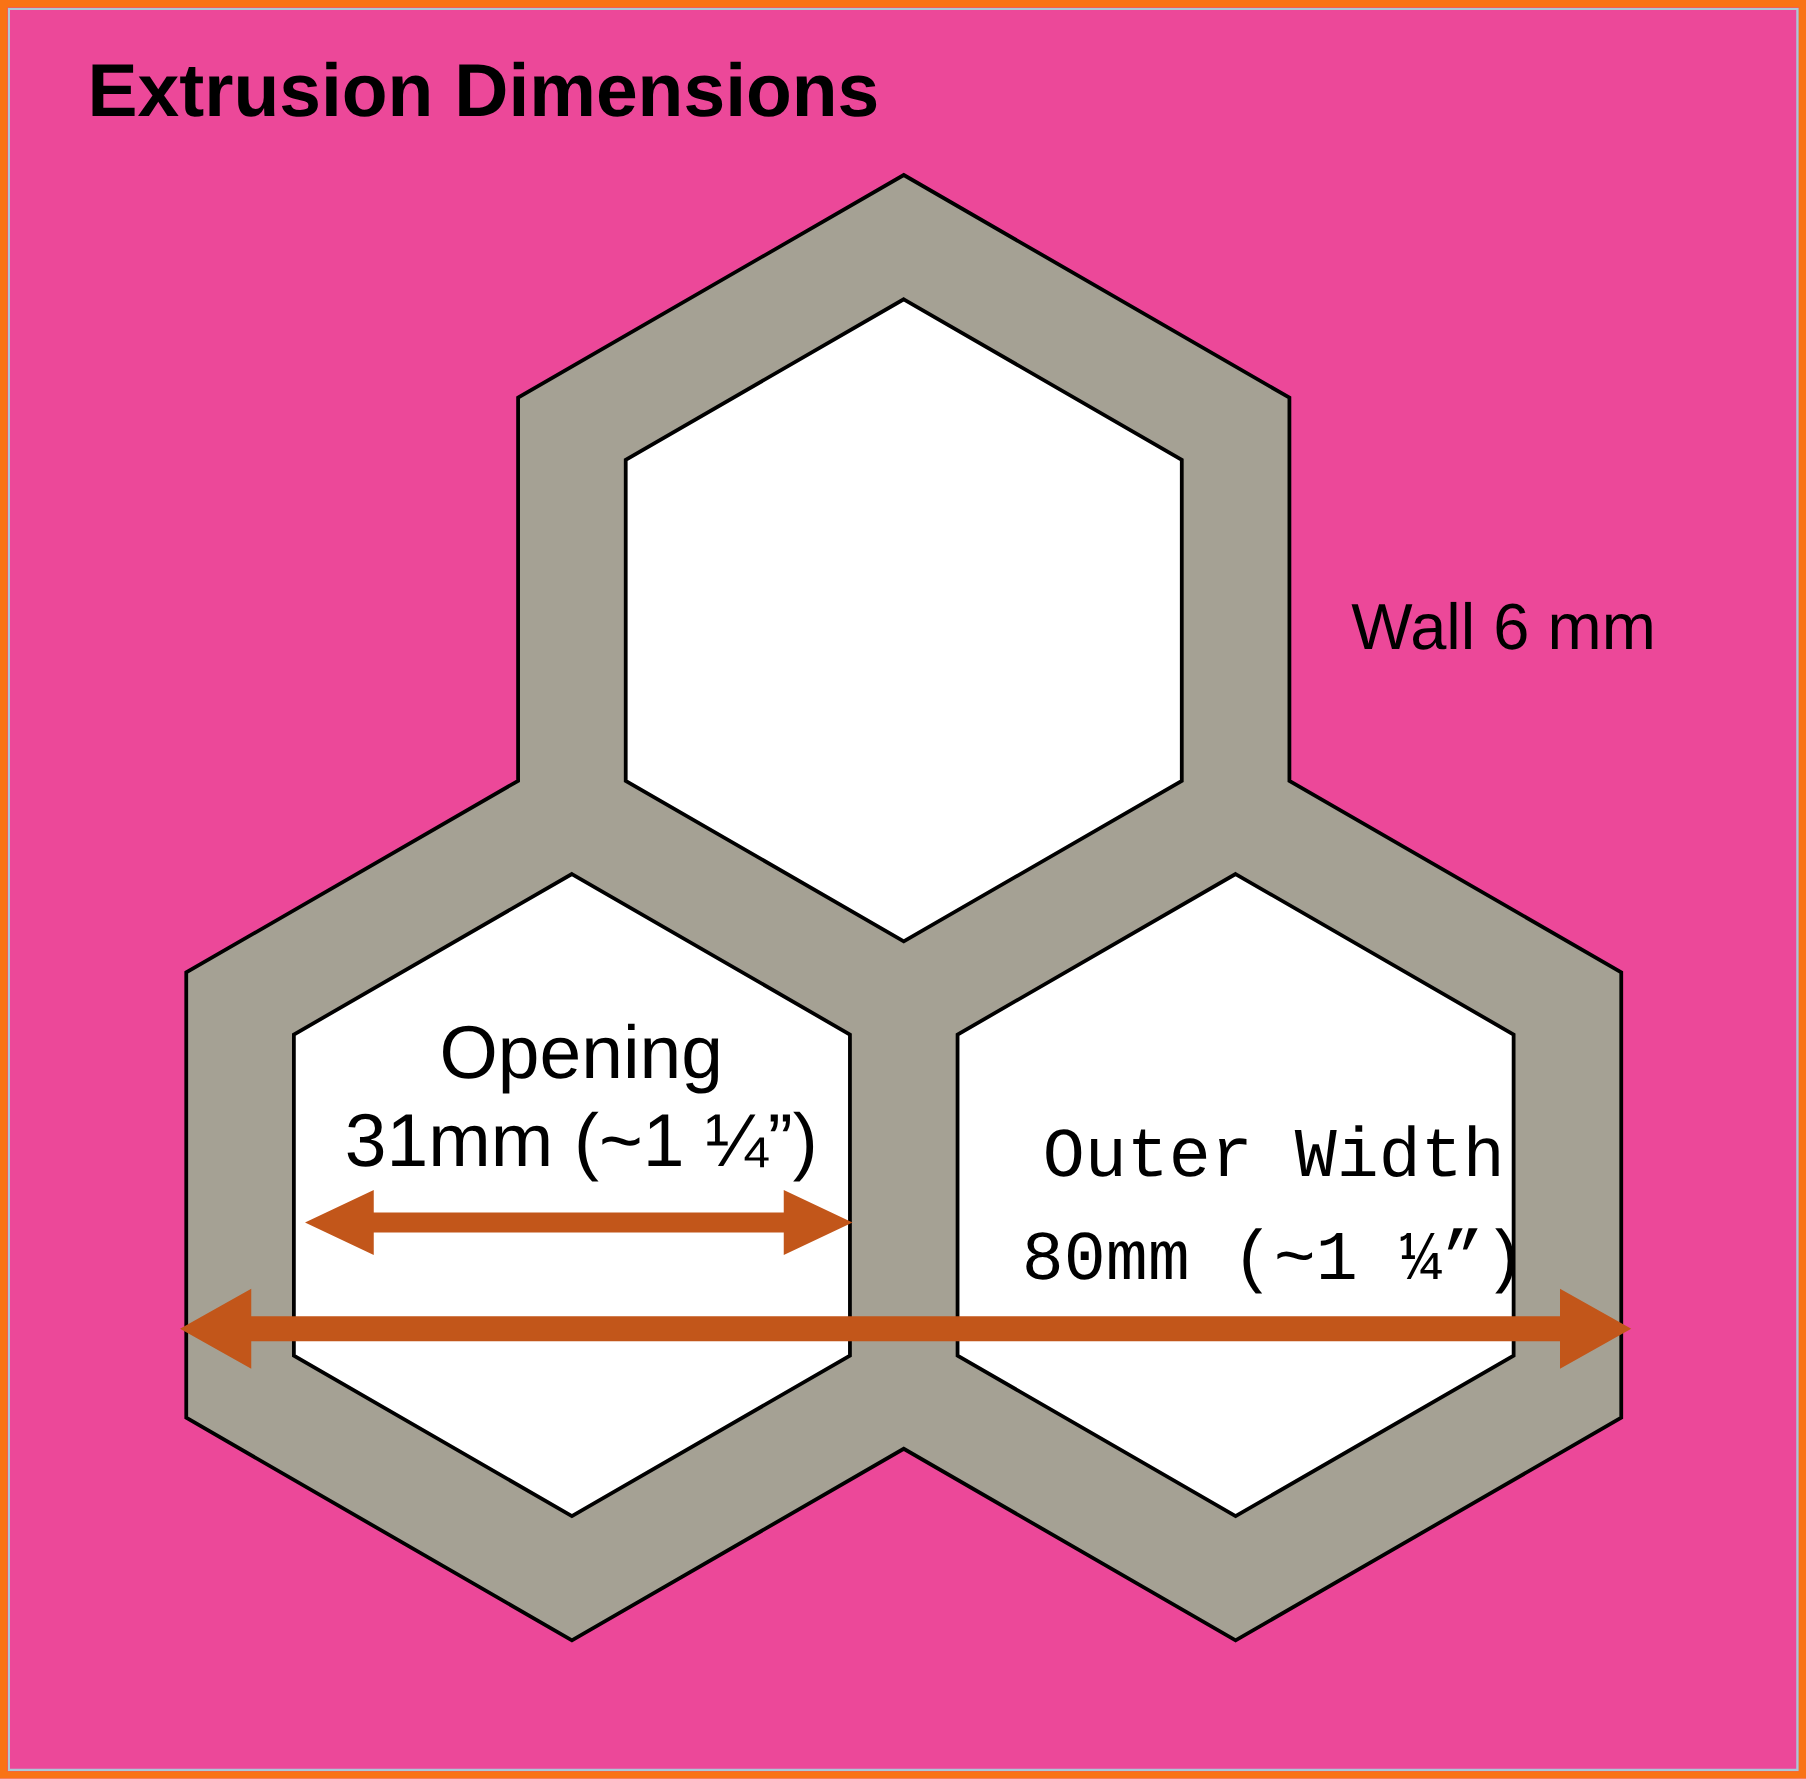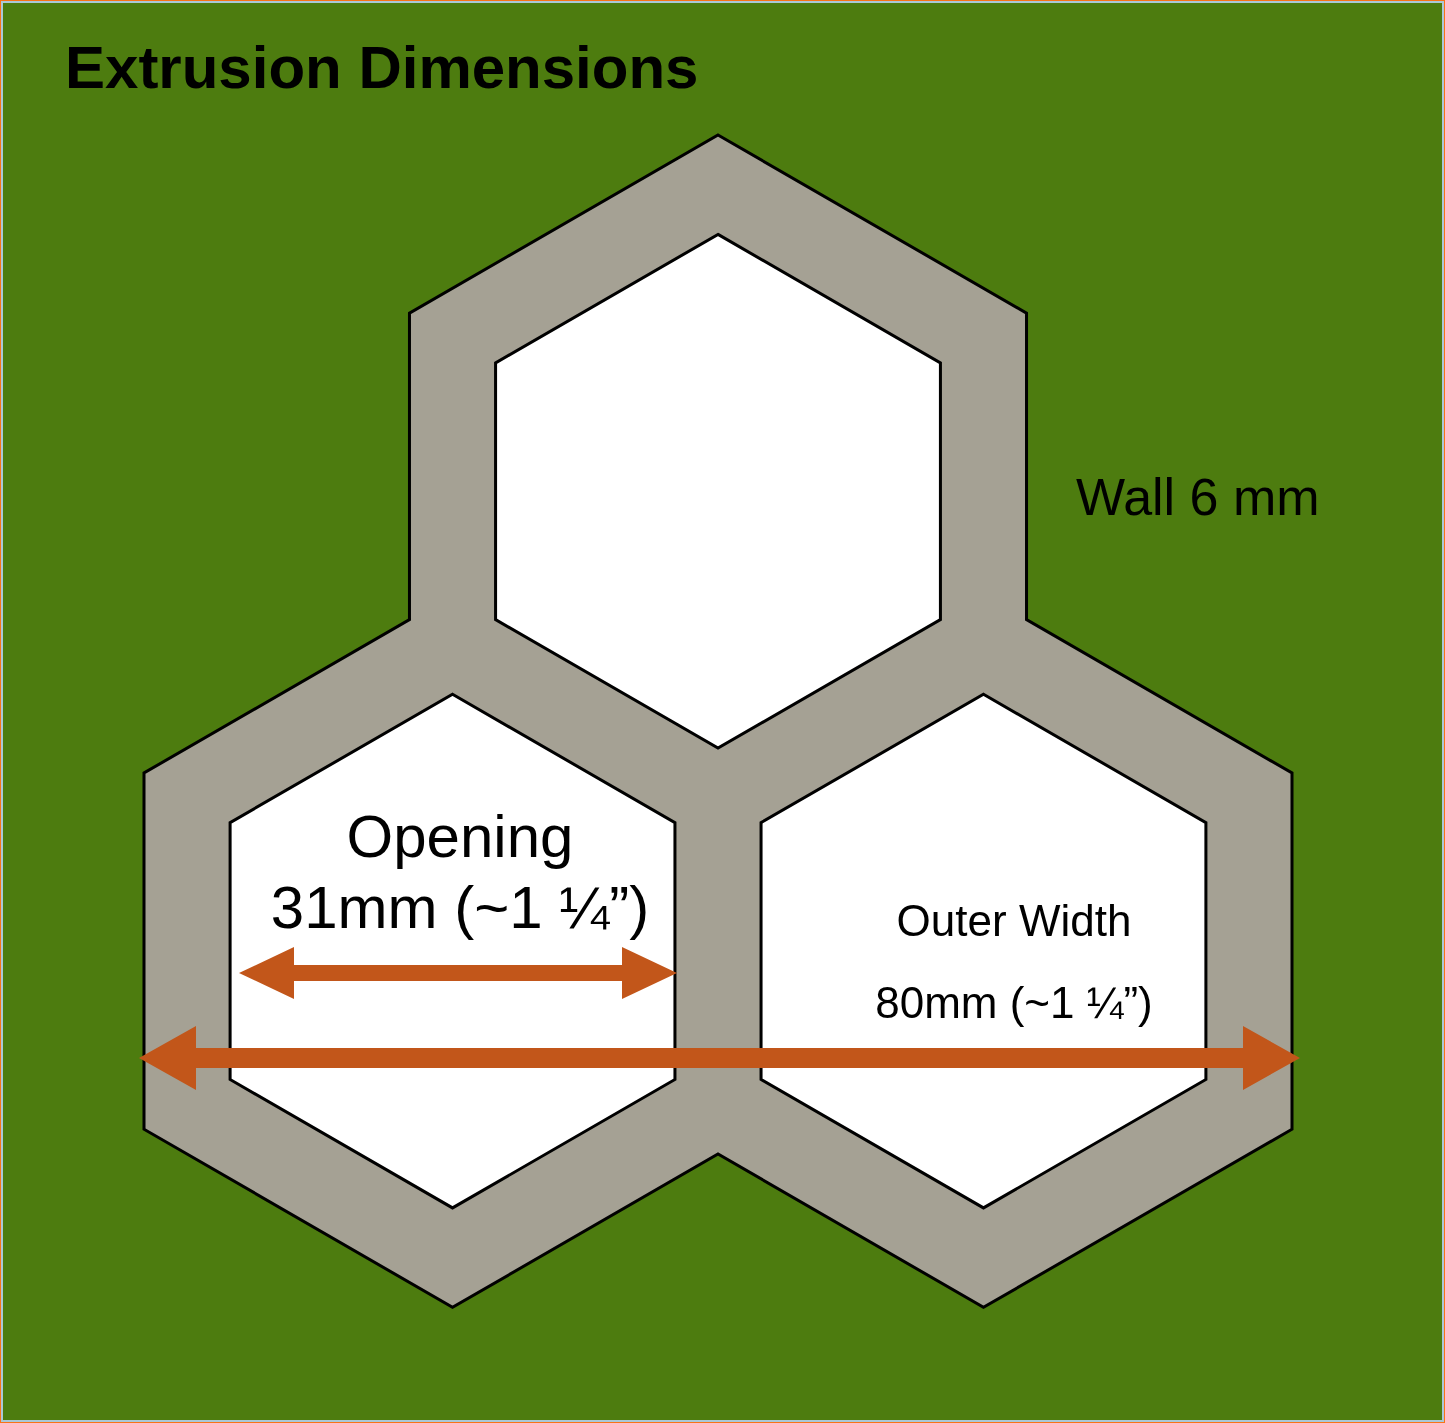--- a/index.html
+++ b/index.html
@@ -3,23 +3,23 @@
 <meta charset="utf-8">
 <style>
   html, body { margin: 0; padding: 0; background: #ffffff; }
   body { width: 1445px; height: 1423px; position: relative;
          font-family: "Liberation Sans", sans-serif; }
 
   .frame {
     position: absolute; left: 0; top: 0;
     width: 1445px; height: 1423px;
     box-sizing: border-box;
-    border: 1px solid #f97316;
+    border: 6px solid #f97316;
     box-shadow: inset 0 0 0 2px #abc8d6;
-    background: #4d7c0f;
+    background: #ec4899;
     overflow: hidden;
   }
 
   .diagram-svg {
     position: absolute; left: -7px; top: -7px;
     width: 1445px; height: 1423px;
   }
 
   .page-title {
     position: absolute; left: 64px; top: 37px;
@@ -39,21 +39,21 @@
   .dim-label { position: absolute; color: #000000; text-align: center;
                transform: translateX(-50%); white-space: nowrap; }
 
   .opening-label {
     left: 459px; top: 800px;
     font-size: 60px; line-height: 71px;
   }
 
   .outer-width-label {
     left: 1013px; top: 879px;
-    font-size: 44px; line-height: 82px;
+    font-size: 56px; line-height: 82px; font-family: Liberation Mono, monospace;
   }
 </style>
 </head>
 <body>
 
 <div class="frame">
 
   <h1 class="page-title">Extrusion Dimensions</h1>
 
   <svg class="diagram-svg" viewBox="0 0 1445 1423">

